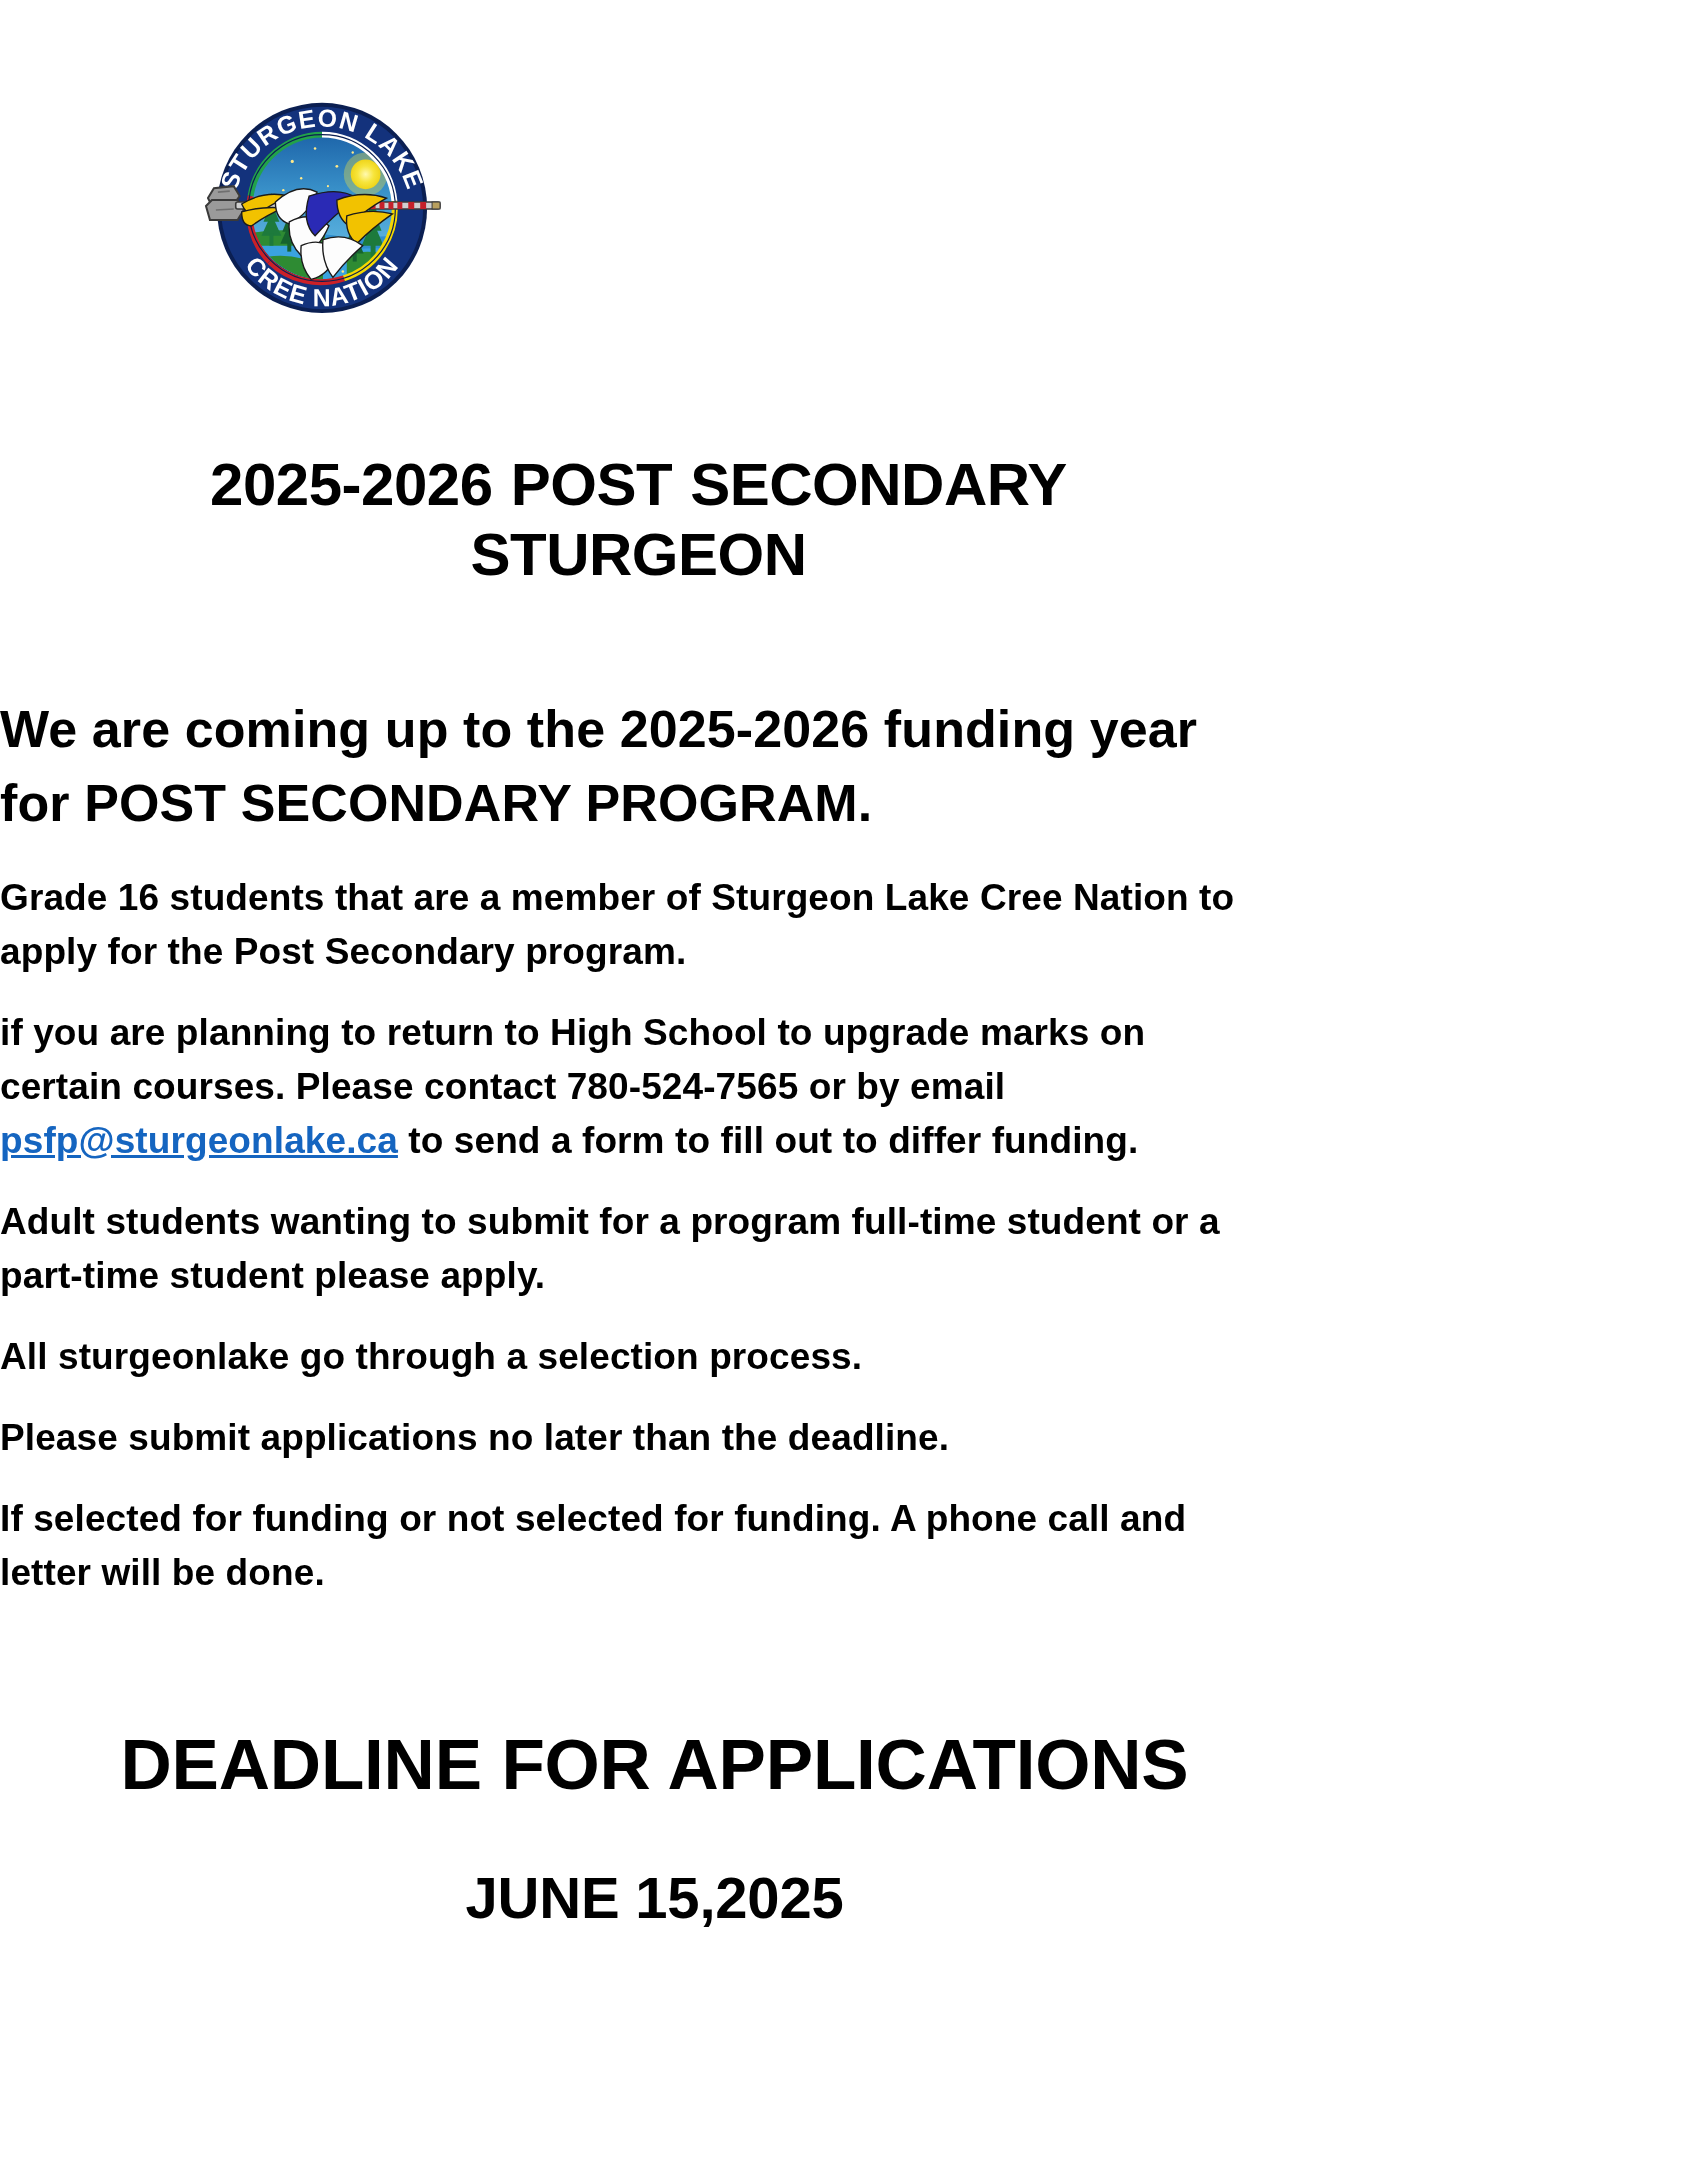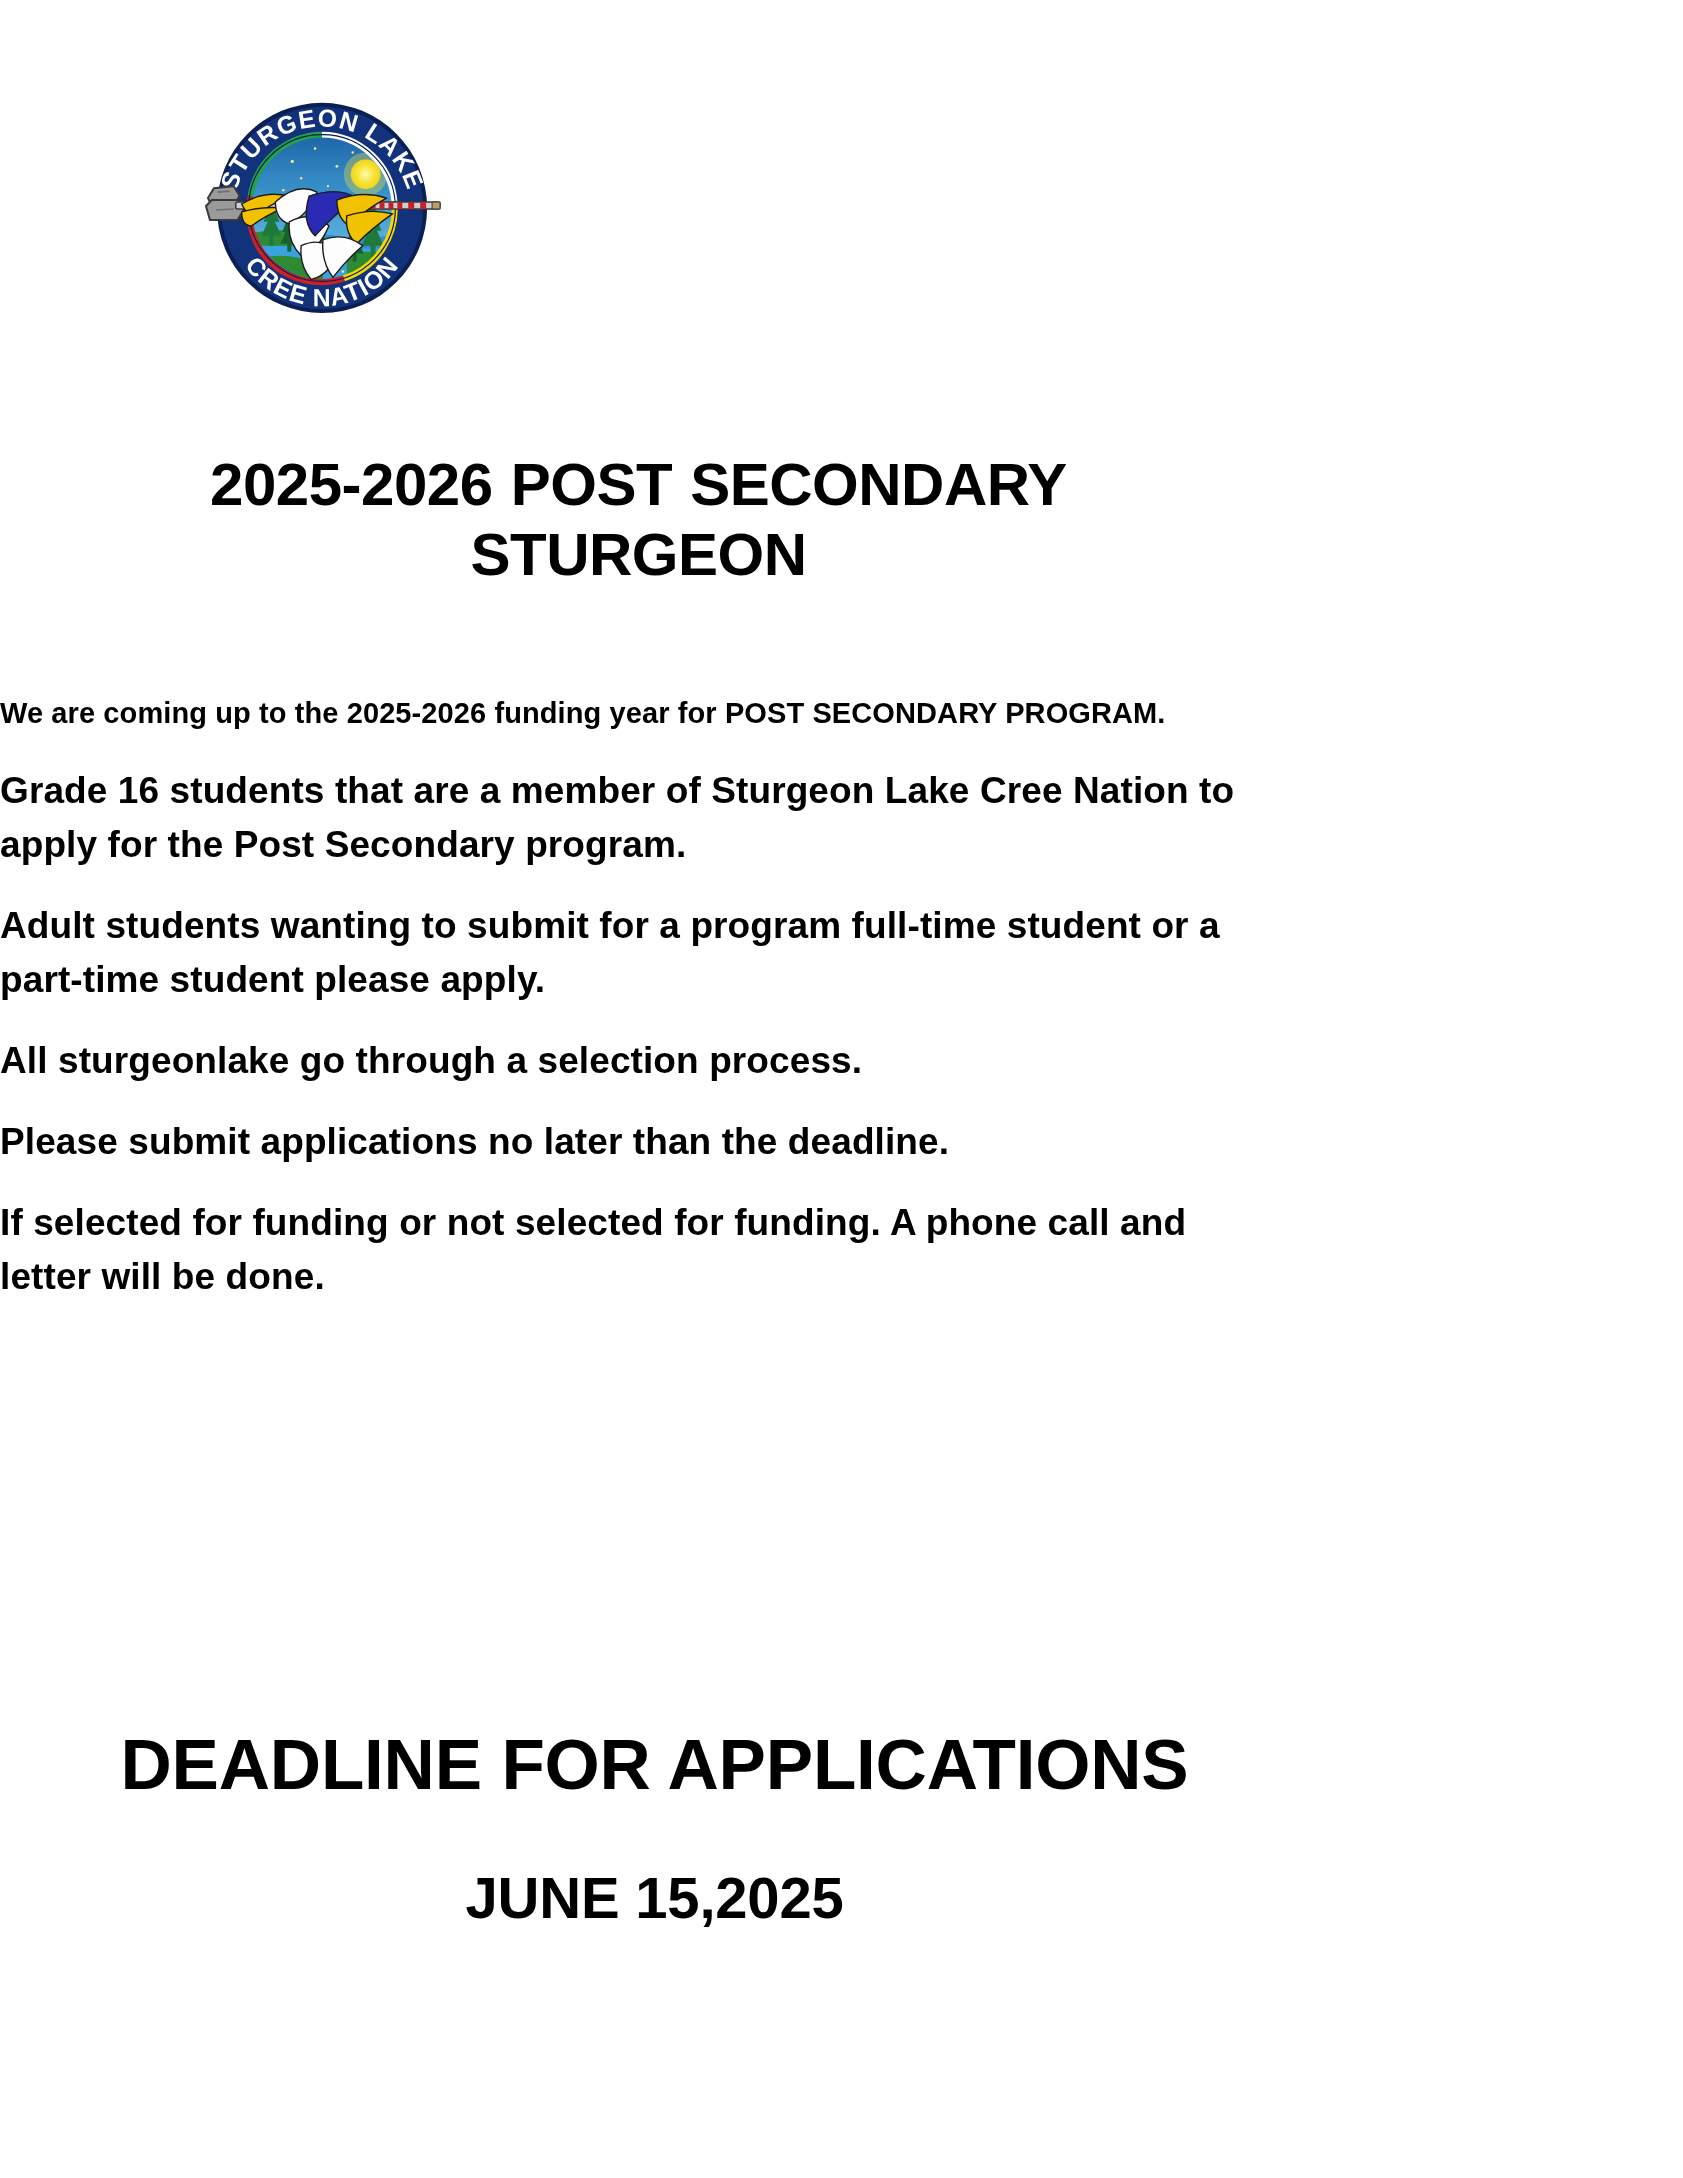--- a/index.html
+++ b/index.html
@@ -49,21 +49,21 @@
   .para {
     margin: 0 0 27px 0;
     font-weight: 700;
     font-size: 37px;
     line-height: 1.46;
     letter-spacing: 0.1px;
     text-align: left;
     font-stretch: condensed;
   }
   .para.lead {
-    font-size: 29px;
+    font-size: 52px;
     line-height: 1.42;
     margin-bottom: 30px;
   }
 
   .body-block { position: absolute; left: 0; top: 693px; width: 1277px; }
 
   .email-link {
     color: #1565C0;
     text-decoration: underline;
     text-underline-offset: 2px;
@@ -225,20 +225,21 @@
     <div class="doc-title">2025-2026 POST SECONDARY</div>
     <div class="doc-title">STURGEON</div>
   </div>
 
   <div class="body-block">
 
     <p class="para lead">We are coming up to the 2025-2026 funding year for POST SECONDARY PROGRAM.</p>
 
     <p class="para">Grade 16 students that are a member of Sturgeon Lake Cree Nation to apply for the Post Secondary program.</p>
 
+    <p class="para"><span>if you are planning to return to High School to upgrade marks on certain courses.  Please contact 780-524-7565 or by email </span><a class="email-link" href="#">psfp@sturgeonlake.ca</a><span> to send a form to fill out to differ funding.</span></p>
 
     <p class="para">Adult students wanting to submit for a program full-time student or a part-time student please apply.</p>
 
     <p class="para">All sturgeonlake go through a selection process.</p>
 
     <p class="para">Please submit applications no later than the deadline.</p>
 
     <p class="para">If selected for funding or not selected for funding.  A phone call and letter will be done.</p>
   </div>
 

